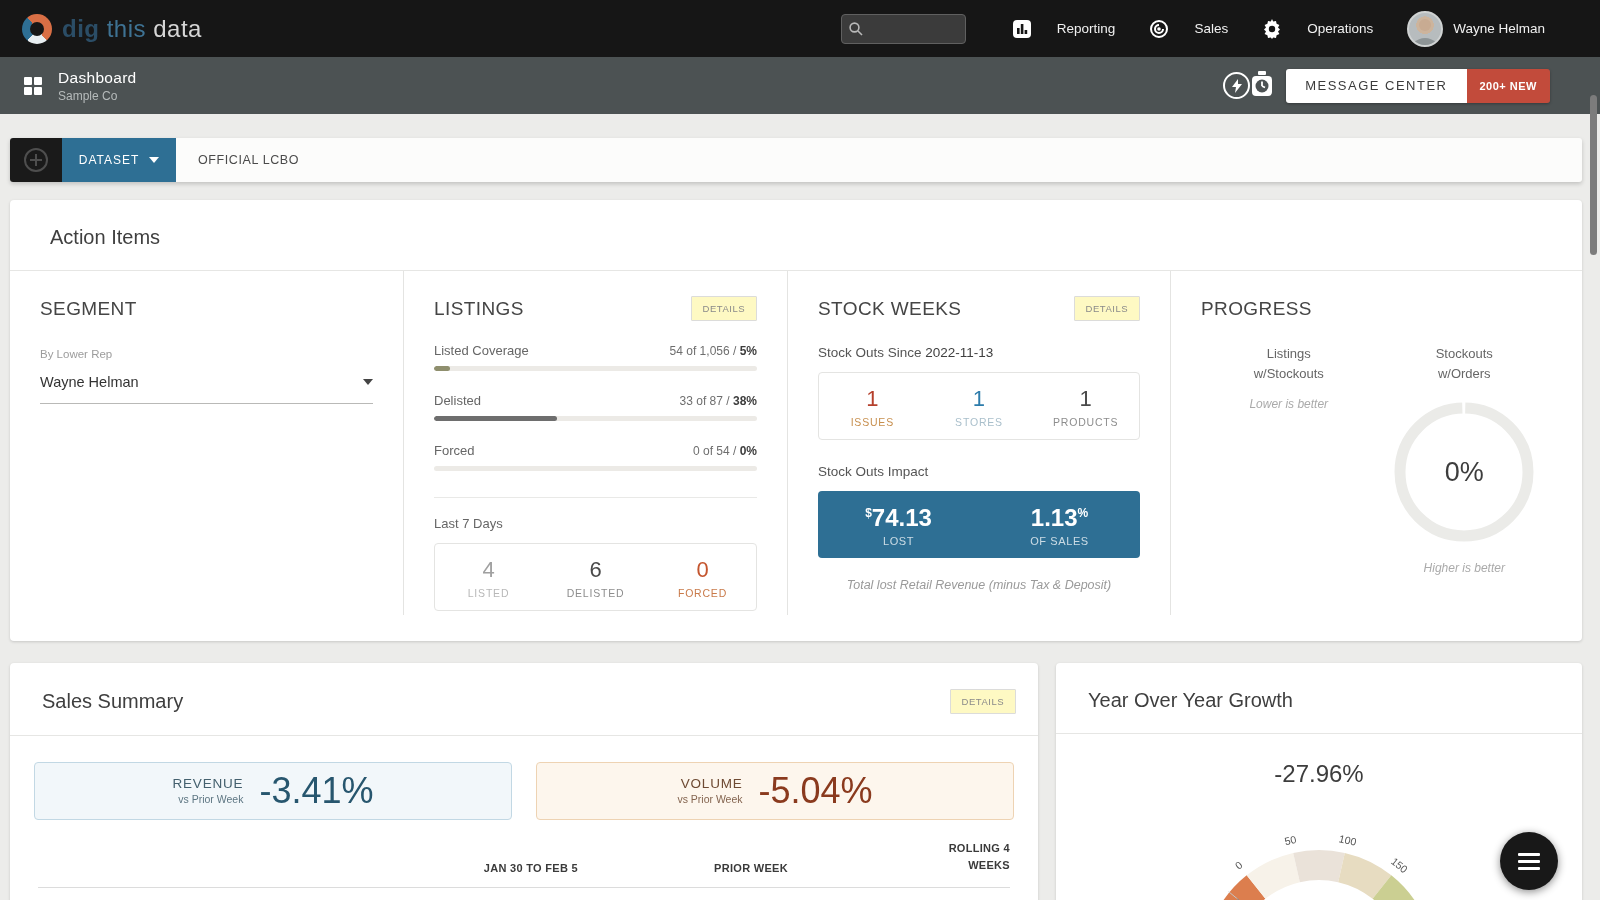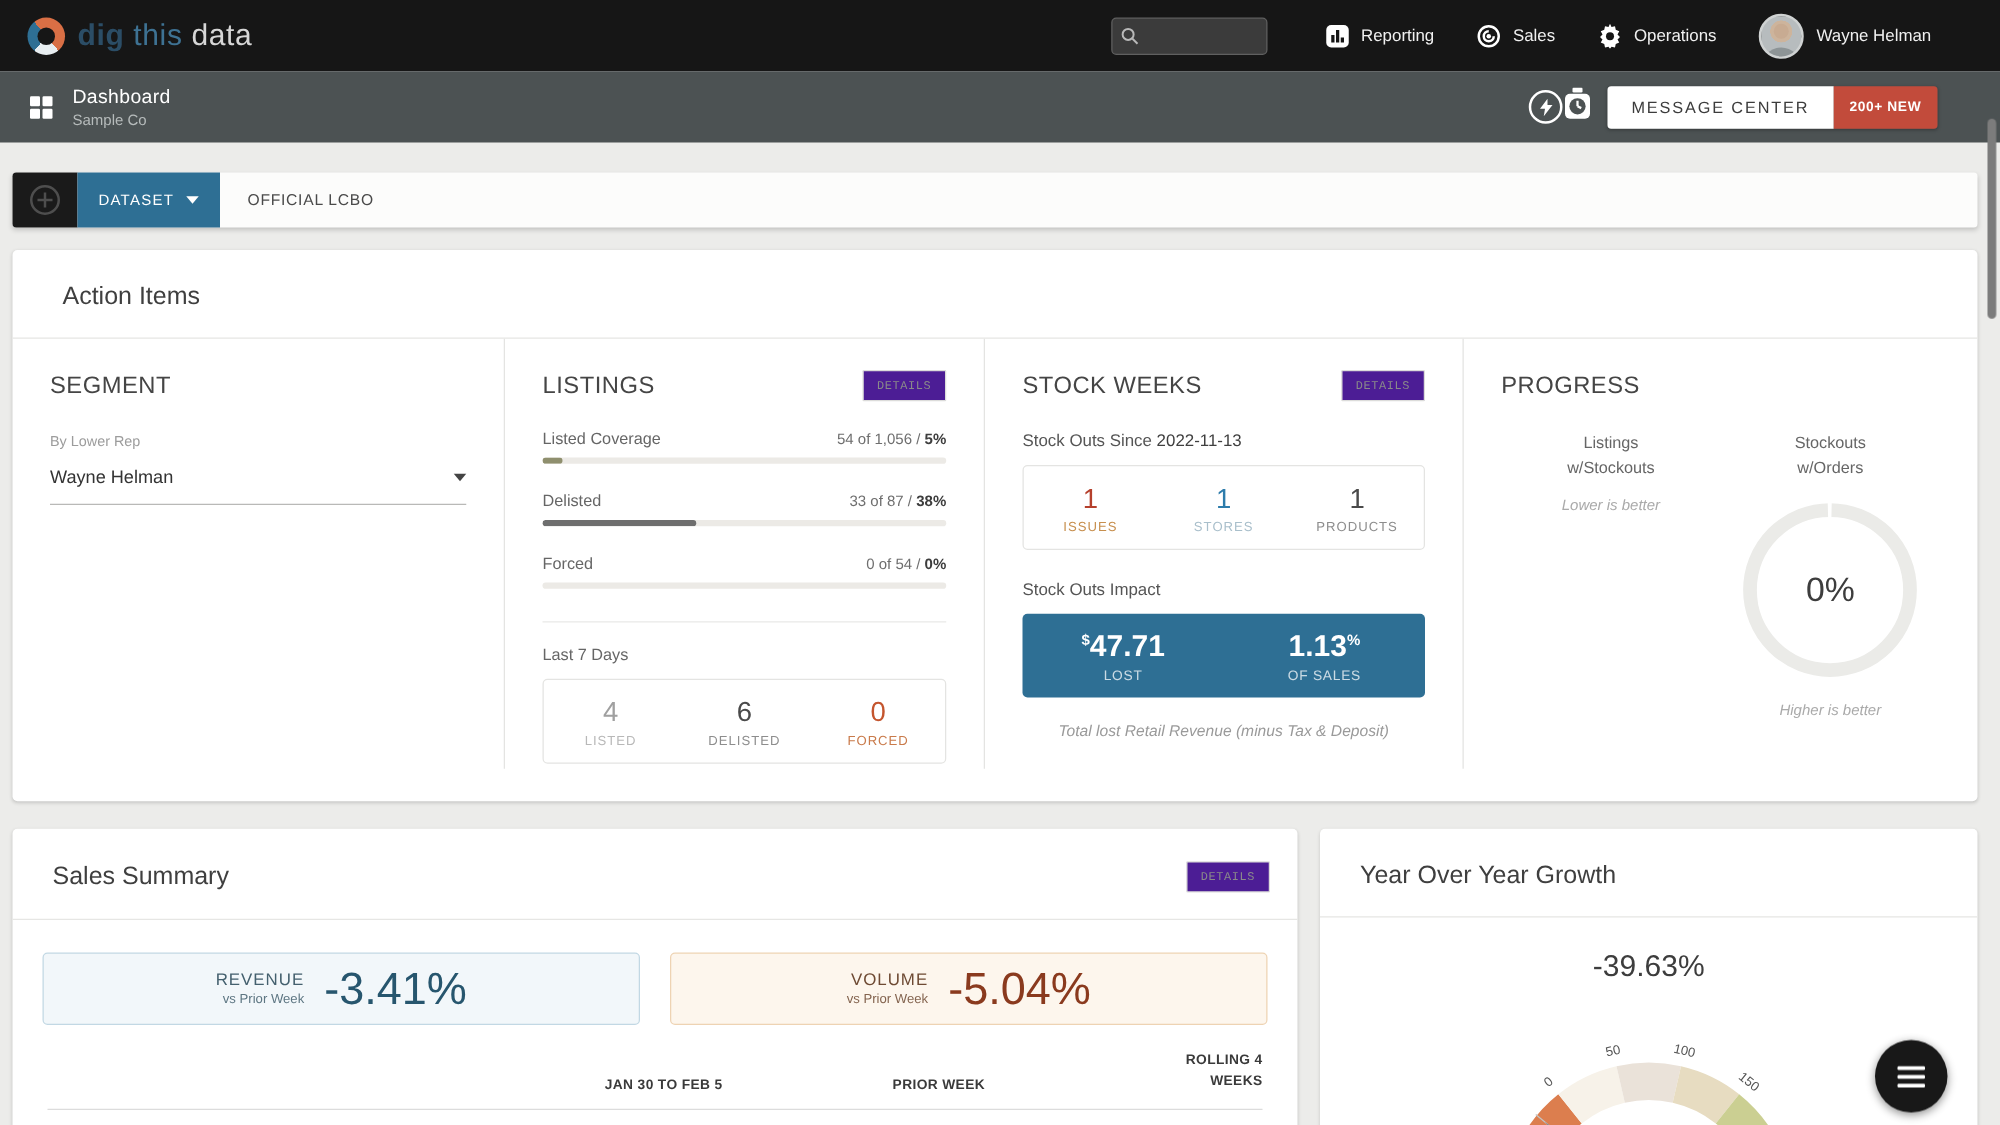--- a/index.html
+++ b/index.html
@@ -13,21 +13,21 @@
     background:conic-gradient(from -40deg,#d96f45 0 50%,#e8eef1 50% 72%,#2e6f94 72% 100%); position:relative; }
   .logo-donut::after { content:""; position:absolute; inset:8px; border-radius:50%; background:#161616; }
   .logo-text { font-size:24px; letter-spacing:.5px; }
   .logo-text .w1 { color:#2b4d66; font-weight:bold; }
   .logo-text .w2 { color:#3e7293; }
   .logo-text .w3 { color:#d6d6d6; }
   .nav-spacer { flex:1; }
   .search-box { width:125px; height:30px; background:#3b3b3b; border:1px solid #606060; border-radius:4px;
     display:flex; align-items:center; padding:0 6px; margin-right:46px; }
   .search-box input { background:transparent; border:none; outline:none; color:#ddd; font-size:13px; width:90px; }
-  .nav-item { display:flex; align-items:center; gap:9px; color:#f0f0f0; font-size:13.5px; margin-right:34px; cursor:pointer; }
+  .nav-item { display:flex; align-items:center; gap:25px; color:#f0f0f0; font-size:13.5px; margin-right:34px; cursor:pointer; }
   .user { display:flex; align-items:center; gap:10px; color:#f0f0f0; font-size:13.5px; margin-right:55px; }
   .avatar { width:36px; height:36px; border-radius:50%; background:radial-gradient(circle at 50% 38%,#cdb49c 0 34%,#b7bcbe 35% 100%); border:2px solid #cfd2d2; overflow:hidden; }
 
   
   .subheader { height:57px; background:#4c5253; display:flex; align-items:center; padding:0 50px 0 24px; }
   .grid-icon { width:18px; height:18px; display:grid; grid-template-columns:8px 8px; grid-template-rows:8px 8px; gap:2px; margin-right:16px; }
   .grid-icon span { background:#fff; border-radius:1px; }
   .sub-titles .t { color:#fff; font-size:15.5px; letter-spacing:.3px; }
   .sub-titles .s { color:#b6bbbb; font-size:12px; margin-top:2px; }
   .sub-right { margin-left:auto; display:flex; align-items:center; }
@@ -49,22 +49,22 @@
   .tab-dataset { width:114px; background:#2e6f94; color:#fff; font-size:12px; letter-spacing:1px;
     display:flex; align-items:center; justify-content:center; gap:10px; cursor:pointer; }
   .caret { width:0; height:0; border-left:5px solid transparent; border-right:5px solid transparent; border-top:6px solid #fff; }
   .tab-active { display:flex; align-items:center; padding-left:22px; color:#4a4a4a; font-size:12.5px; letter-spacing:.6px; cursor:pointer; }
 
   
   .card { background:#fff; border-radius:4px; box-shadow:0 1px 3px rgba(0,0,0,.16); }
   .action-card { margin:18px 18px 0 10px; }
   .card-head { padding:26px 30px 21px; border-bottom:1px solid #e6e6e4; display:flex; align-items:center; }
   .card-head h1 { font-size:20px; font-weight:normal; color:#3f3f3f;margin-left:10px; }
-  .details-btn { margin-left:auto; background:#4c1d95; border:1px solid #dcdcda; border-radius:1px;
-    color:#8a8a8a; font-size:9.5px; letter-spacing:.5px; padding:6px 11px; cursor:pointer;font-family:Liberation Mono, monospace; }
+  .details-btn { margin-left:auto; background:#fef9c3; border:1px solid #dcdcda; border-radius:1px;
+    color:#8a8a8a; font-size:9.5px; letter-spacing:.5px; padding:6px 11px; cursor:pointer; }
 
   .panels { display:grid; grid-template-columns:393px 384px 383px 1fr; min-height:370px; padding-bottom:26px; }
   .panel { padding:27px 30px 0; }
   .panel + .panel { border-left:1px solid #e4e4e2; }
   .panel h2 { font-size:19px; font-weight:normal; color:#454545; letter-spacing:.4px; }
   .panel-head { display:flex; align-items:flex-start; }
   .panel-head .details-btn { margin-top:-2px; }
 
   
   .field { margin-top:28px; }
@@ -323,21 +323,21 @@
           <div class="l l-blue">STORES</div>
         </div>
         <div class="stat">
           <div class="v v-dark">1</div>
           <div class="l l-dark">PRODUCTS</div>
         </div>
       </div>
       <div class="so-label">Stock Outs Impact</div>
       <div class="impact-box">
         <div class="impact-cell">
-          <div class="big"><sup>$</sup><span>47.71</span></div>
+          <div class="big"><sup>$</sup><span>74.13</span></div>
           <div class="sub">LOST</div>
         </div>
         <div class="impact-cell">
           <div class="big"><span>1.13</span><sup>%</sup></div>
           <div class="sub">OF SALES</div>
         </div>
       </div>
       <div class="so-caption">Total lost Retail Revenue (minus Tax &amp; Deposit)</div>
     </div>
 
@@ -403,21 +403,21 @@
         
       </div>
     </div>
   </div>
 
   <div class="card yoy-card" style="height:400px;overflow:hidden;">
     <div class="card-head">
       <h1>Year Over Year Growth</h1>
     </div>
     <div class="yoy-body">
-      <div class="yoy-value">-39.63%</div>
+      <div class="yoy-value">-27.96%</div>
       <div class="gauge-holder">
         <svg width="340" height="190" viewBox="0 0 340 190">
             <path d="M54,168 A116,116 0 0 1 97.67518298438688,77.30754803370857 L116.3798770401489,100.76249250774946 A86,86 0 0 0 84,168 Z" fill="#dc7e4e"></path>
             <path d="M97.67518298438688,77.30754803370857 A116,116 0 0 1 144.18757166106752,54.90836218690846 L150.86319967975697,84.15619955236316 A86,86 0 0 0 116.3798770401489,100.76249250774946 Z" fill="#f7f2e9"></path>
             <path d="M144.18757166106752,54.90836218690846 A116,116 0 0 1 195.81242833893245,54.90836218690846 L189.13680032024303,84.15619955236316 A86,86 0 0 0 150.86319967975697,84.15619955236316 Z" fill="#eae2d9"></path>
             <path d="M195.81242833893245,54.90836218690846 A116,116 0 0 1 242.3248170156131,77.30754803370856 L223.62012295985107,100.76249250774944 A86,86 0 0 0 189.13680032024303,84.15619955236316 Z" fill="#e7dcc1"></path>
             <path d="M242.3248170156131,77.30754803370856 A116,116 0 0 1 286,168 L256,168 A86,86 0 0 0 223.62012295985107,100.76249250774944 Z" fill="#cbcf92"></path>
             <text x="42" y="167.99999999999997" font-size="10.5" fill="#555" text-anchor="middle" dominant-baseline="middle" transform="rotate(-90 42 167.99999999999997)">-100</text>
             <text x="54.67598490849036" y="112.46288139295254" font-size="10.5" fill="#555" text-anchor="middle" dominant-baseline="middle" transform="rotate(-64.28571428571428 54.67598490849036 112.46288139295254)">-50</text>
             <text x="90.19330536208207" y="67.92557024409221" font-size="10.5" fill="#555" text-anchor="middle" dominant-baseline="middle" transform="rotate(-38.571428571428584 90.19330536208207 67.92557024409221)">0</text>

